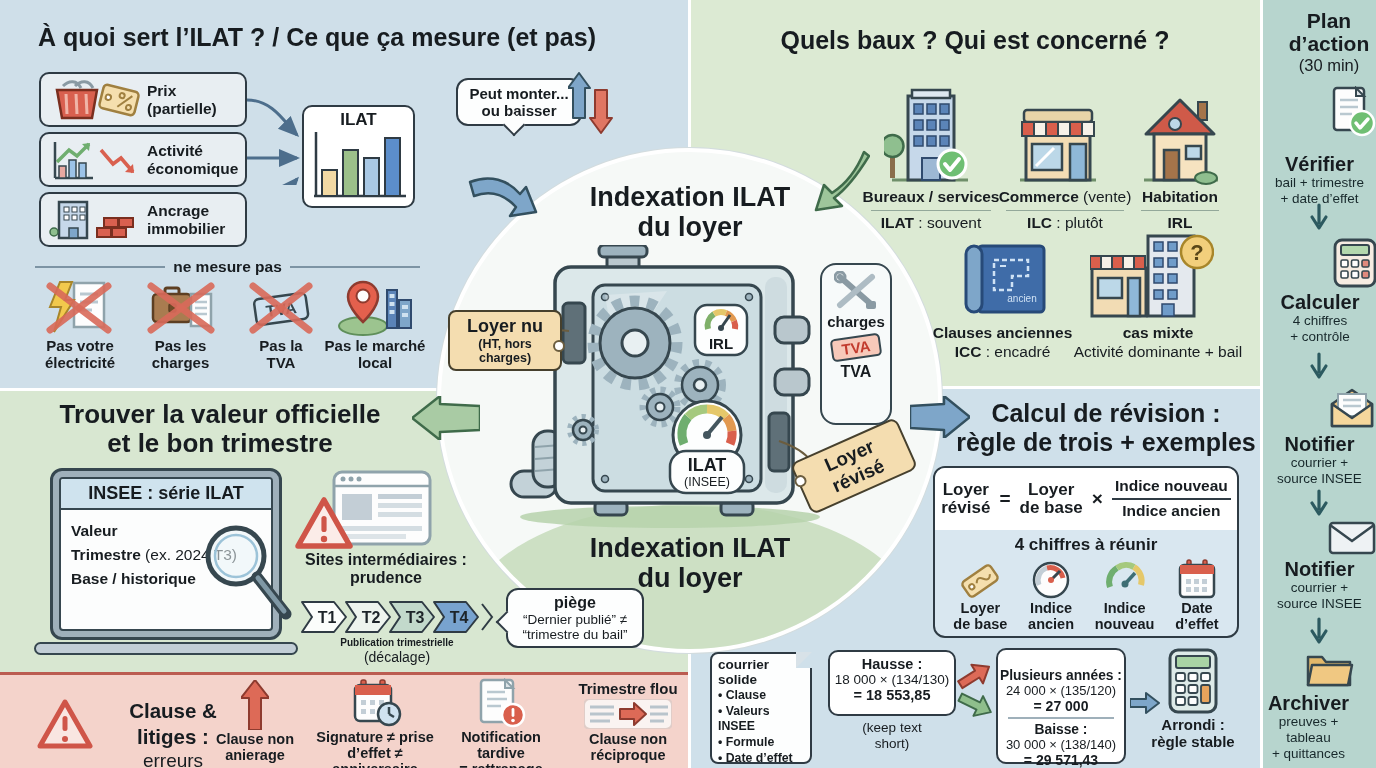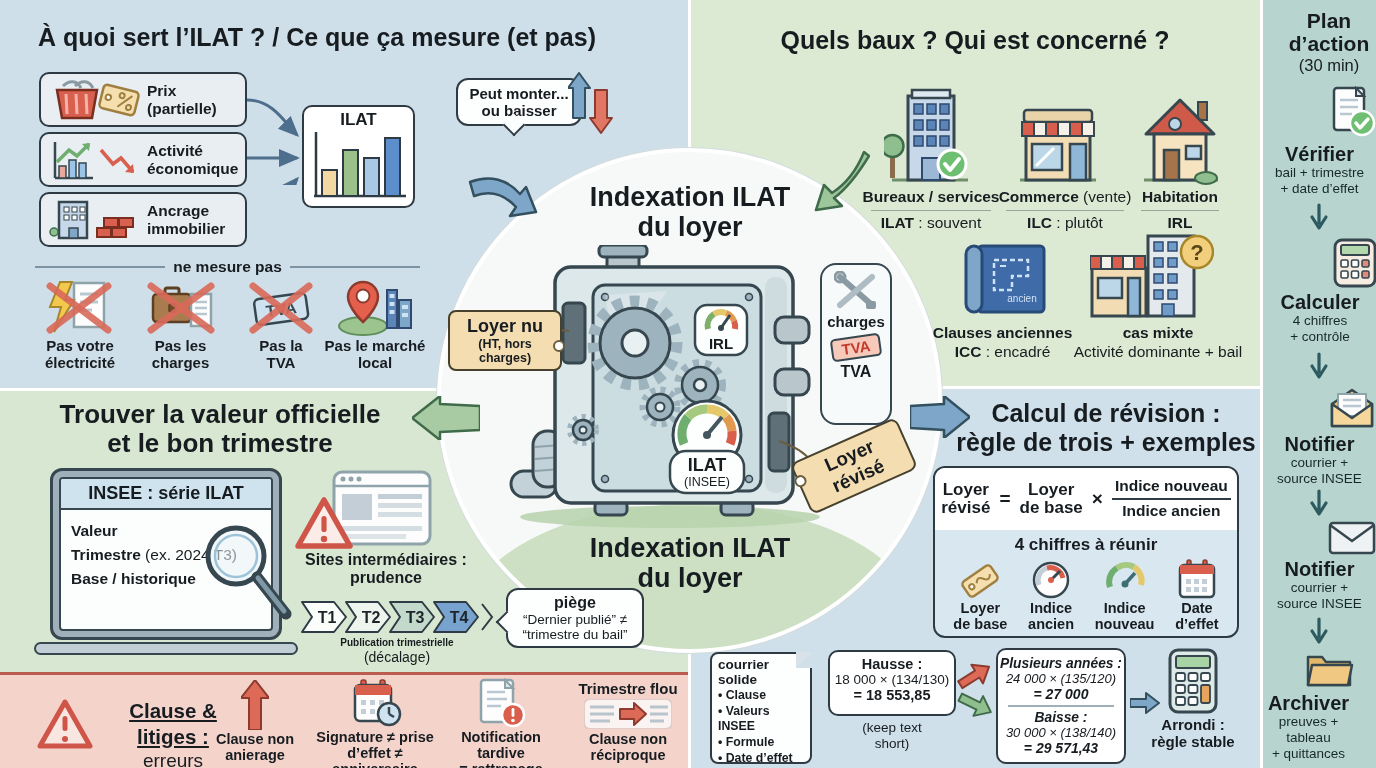--- a/index.html
+++ b/index.html
@@ -504,21 +504,21 @@
     <div style="font-size:13.5px;">“trimestre du bail”</div>
     <div style="position:absolute;left:-9px;top:24px;width:14px;height:14px;background:#fdfefe;border-left:2.5px solid #2f3b44;border-bottom:2.5px solid #2f3b44;transform:rotate(45deg);"></div>
   </div>
 
   <svg class="abs" style="left:36px;top:698px;" width="58" height="52" viewBox="0 0 58 52">
     <path d="M29,4 L54,48 L4,48 Z" fill="#f9e6e1" stroke="#cf5548" stroke-width="5" stroke-linejoin="round"></path>
     <rect x="26.5" y="18" width="5" height="15" rx="2.5" fill="#cf5548"></rect>
     <circle cx="29" cy="41" r="3" fill="#cf5548"></circle>
   </svg>
   <div class="abs" style="left:98px;top:698px;width:150px;text-align:center;line-height:1.25;">
-    <div class="b" style="font-size:20.5px;text-decoration:underline;">Clause &amp; litiges :</div>
+    <div class="b" style="font-size:20.5px;">Clause &amp; litiges :</div>
     <div style="font-size:19px;">erreurs fréquentes</div>
   </div>
 
   <div class="abs ctr" style="left:205px;top:680px;width:100px;">
     <svg width="28" height="50" viewBox="0 0 28 50" style="margin:0 auto;">
       <polygon points="14,0 28,18 20,18 20,50 8,50 8,18 0,18" fill="#dd6a57" stroke="#8e3b2f" stroke-width="2" stroke-linejoin="round"></polygon>
     </svg>
     <div class="nm-label" style="font-size:14.5px;margin-top:2px;">
       <div>Clause non</div>
       <div>anierage</div>
@@ -698,21 +698,21 @@
 
   <svg class="abs" style="left:956px;top:660px;" width="42" height="62" viewBox="0 0 42 62">
     <g transform="rotate(-32 20 16)">
       <polygon points="2,11 22,11 22,4 36,15 22,26 22,19 2,19" fill="#dd6a57" stroke="#8e3b2f" stroke-width="2" stroke-linejoin="round"></polygon>
     </g>
     <g transform="translate(0,30) rotate(26 20 16)">
       <polygon points="2,11 22,11 22,4 36,15 22,26 22,19 2,19" fill="#8fbf8c" stroke="#3f6b4a" stroke-width="2" stroke-linejoin="round"></polygon>
     </g>
   </svg>
 
-  <div class="example-box" style="left:996px;top:648px;width:130px;height:116px;padding-top:6px;font-style:italic;">
+  <div class="example-box" style="left:996px;top:648px;width:130px;height:116px;padding-top:18px;">
     <div class="b" style="font-size:13.8px;">Plusieurs années :</div>
     <div style="font-size:13px;">24 000 × (135/120)</div>
     <div class="b" style="font-size:14px;">= 27 000</div>
     <div style="height:1.5px;background:#9fb0ba;margin:3px 8px;"></div>
     <div class="b" style="font-size:13.8px;">Baisse :</div>
     <div style="font-size:13px;">30 000 × (138/140)</div>
     <div class="b" style="font-size:14px;">= 29 571,43</div>
   </div>
 
   <svg class="abs" style="left:1130px;top:692px;" width="30" height="22" viewBox="0 0 30 22">
@@ -746,21 +746,21 @@
   <div class="abs" style="left:1263px;top:86px;width:113px;">
     <svg class="sb-icon" width="48" height="52" viewBox="0 0 48 52" style="position:relative;margin:0 auto;display:block;">
       <rect x="6" y="2" width="30" height="42" rx="3" fill="#fdfdfd" stroke="#36474f" stroke-width="2.5"></rect>
       <path d="M28,2 l8,8 h-8 Z" fill="#dde4e8" stroke="#36474f" stroke-width="2"></path>
       <line x1="12" y1="14" x2="30" y2="14" stroke="#b9c8d0" stroke-width="2.5"></line>
       <line x1="12" y1="21" x2="30" y2="21" stroke="#b9c8d0" stroke-width="2.5"></line>
       <line x1="12" y1="28" x2="24" y2="28" stroke="#b9c8d0" stroke-width="2.5"></line>
       <circle cx="34" cy="37" r="12" fill="#6fbf73" stroke="#ffffff" stroke-width="2.5"></circle>
       <path d="M28,37 l4,5 l8,-9" fill="none" stroke="#ffffff" stroke-width="3.5" stroke-linecap="round" stroke-linejoin="round"></path>
     </svg>
-    <div class="step-name" style="margin-top:5px;">Vérifier</div>
+    <div class="step-name" style="margin-top:15px;">Vérifier</div>
     <div class="step-detail">bail + trimestre</div>
     <div class="step-detail">+ date d’effet</div>
   </div>
   <svg class="abs" style="left:1309px;top:203px;" width="20" height="28" viewBox="0 0 20 28">
     <path d="M10,2 V20 M3,14 L10,25 L17,14" fill="none" stroke="#2c5a60" stroke-width="3.2" stroke-linecap="round" stroke-linejoin="round"></path>
   </svg>
 
   <div class="abs" style="left:1263px;top:238px;width:114px;">
     <svg class="sb-icon" width="44" height="50" viewBox="0 0 44 50" style="position:relative;margin:0 auto;display:block;">
       <rect x="2" y="2" width="40" height="46" rx="7" fill="#f6ece2" stroke="#36474f" stroke-width="2.8"></rect>

